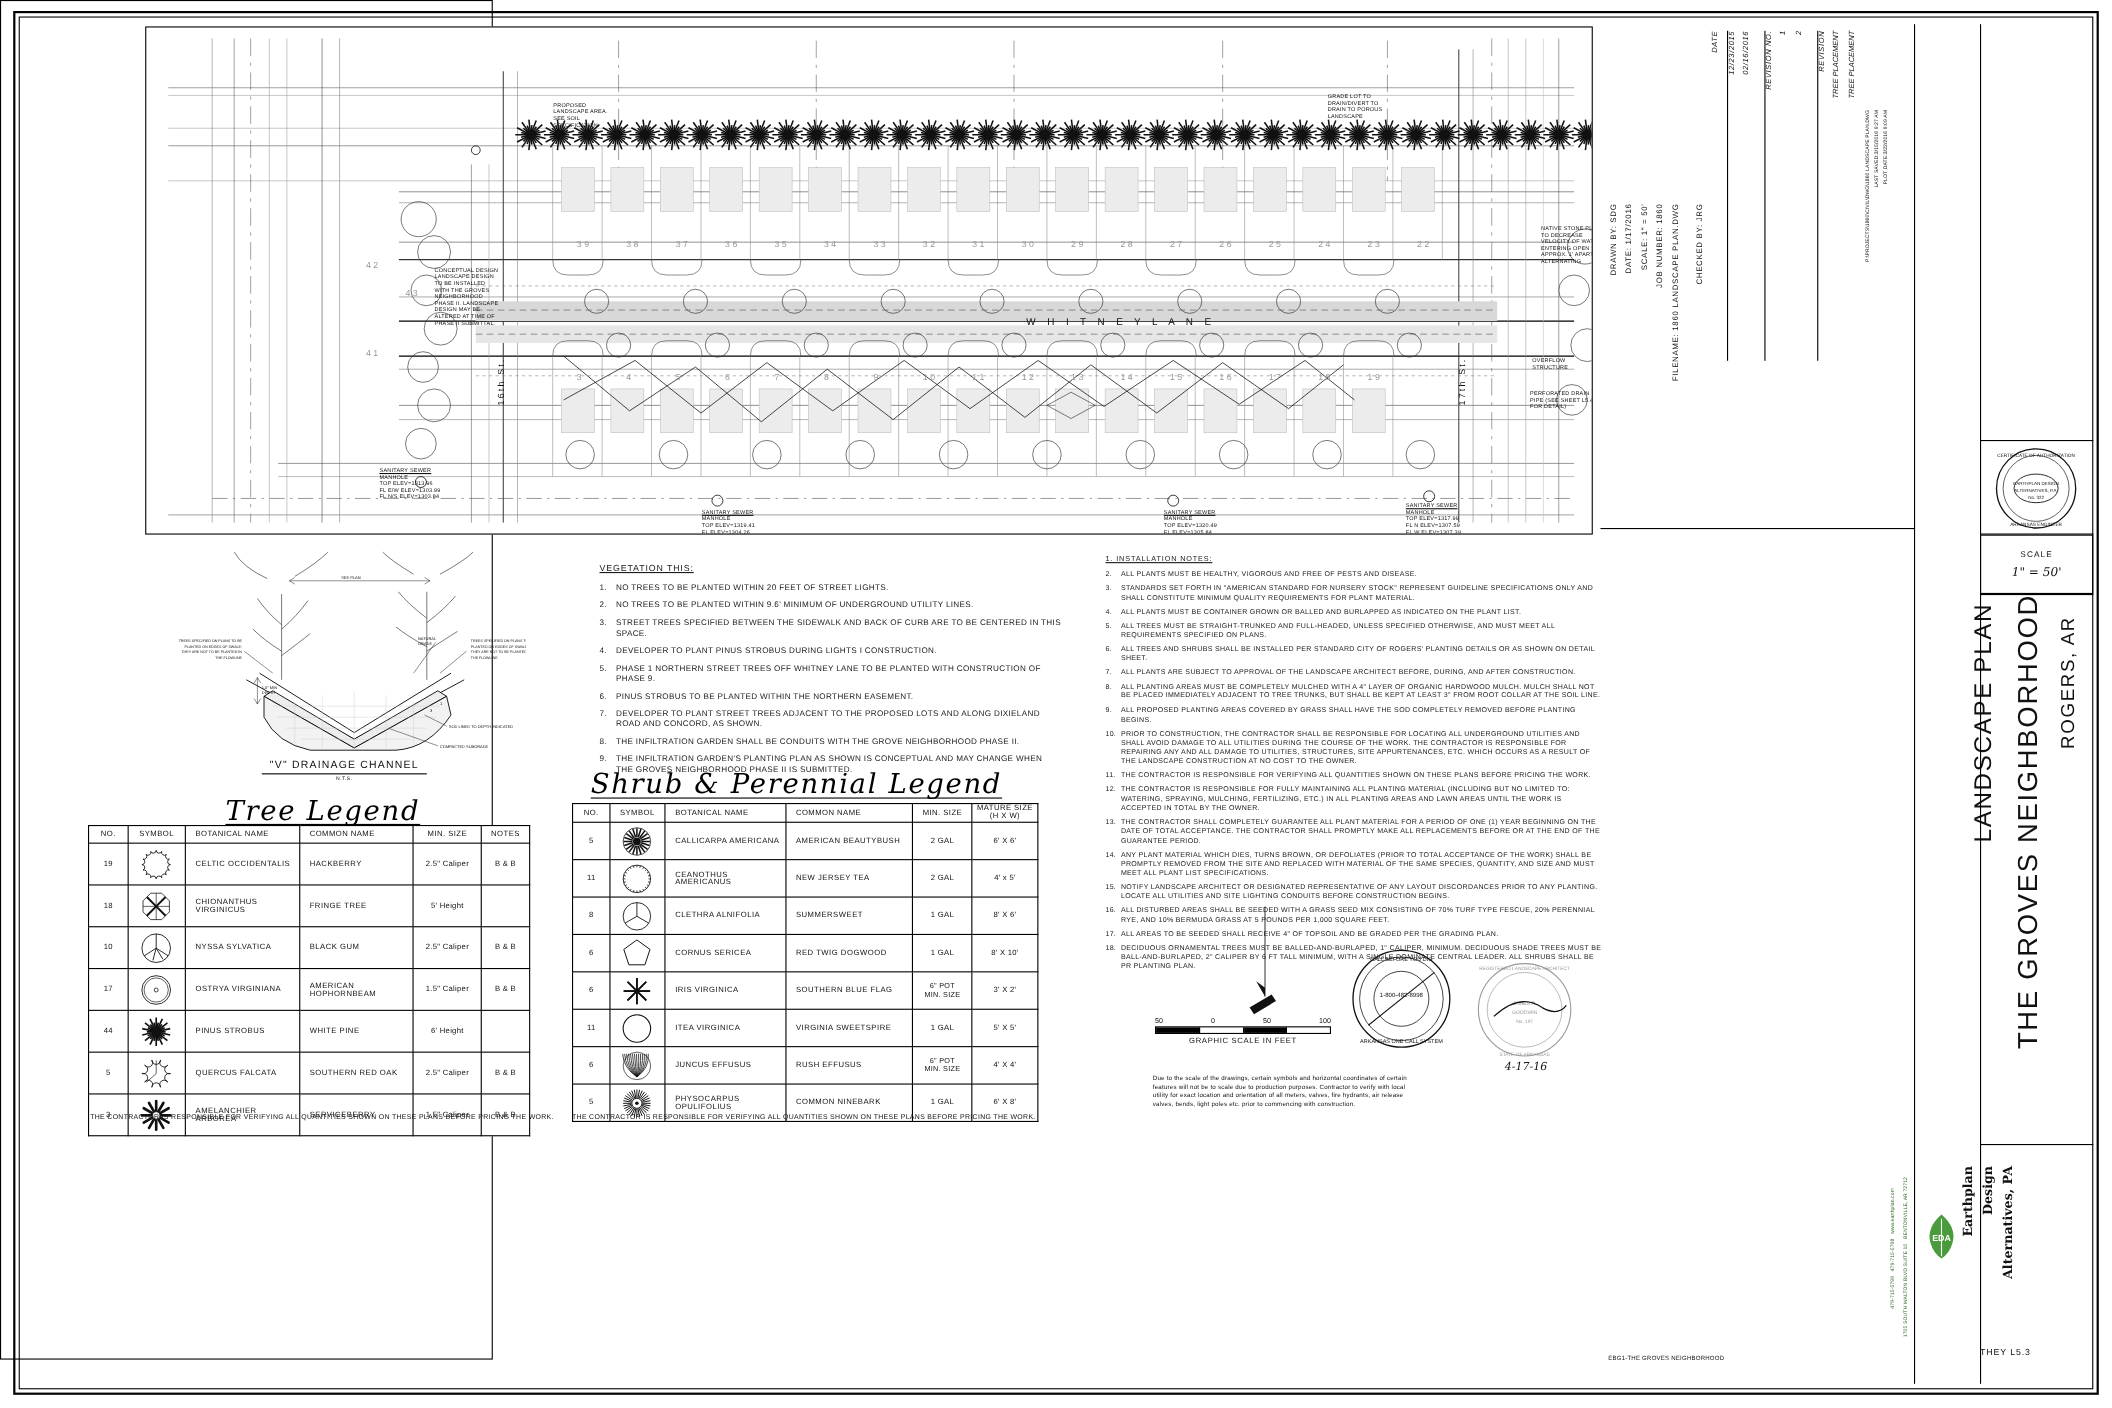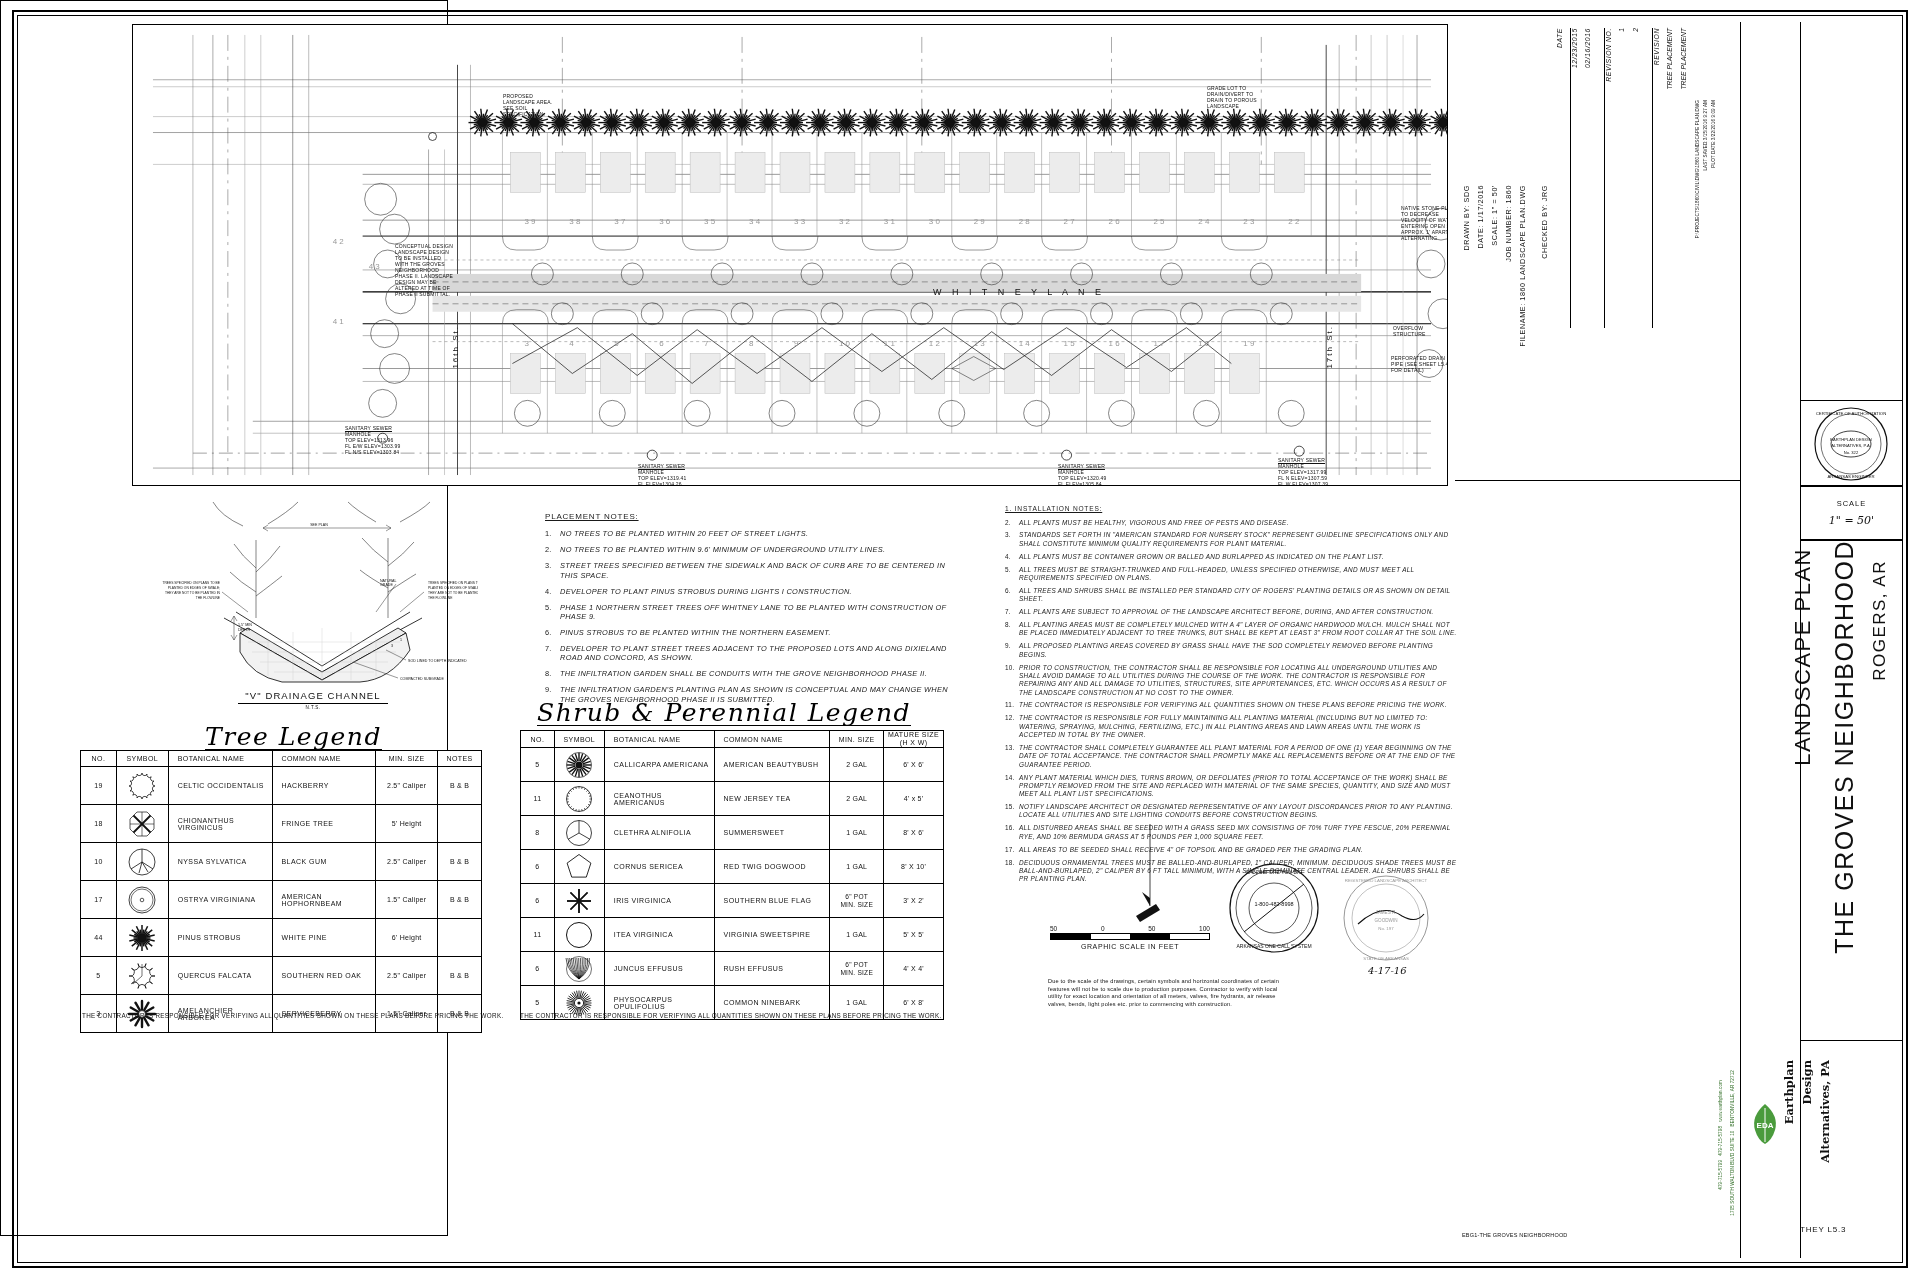--- a/index.html
+++ b/index.html
@@ -10,21 +10,21 @@
 
   
   .plan-frame{position:absolute;left:132px;top:24px;width:1316px;height:462px;border:1px solid #000;box-sizing:border-box;overflow:hidden;background:#fff;}
   .plan-canvas{position:absolute;left:0;top:0;width:100%;height:100%;}
 
   
   .notes-block{position:absolute;font-size:7.4px;line-height:1.28;letter-spacing:.25px;color:#1a1a1a;}
   .notes-title{font-size:8px;text-decoration:underline;letter-spacing:.8px;margin-bottom:7px;font-weight:400;}
   .note-row{display:flex;margin-bottom:6.5px;}
   .note-num{width:15px;flex:0 0 15px;}
-  .note-txt{flex:1;letter-spacing:.3px;font-style:italic;}
+  .note-txt{flex:1;letter-spacing:.3px;}
   #veg-notes{left:545px;top:512px;width:420px;}
   #inst-notes{left:1005px;top:505px;width:452px;font-size:6.4px;line-height:1.3;}
   #inst-notes .note-row{margin-bottom:4.6px;}
   #inst-notes .note-num{width:14px;flex:0 0 14px;}
   #inst-notes .notes-title{font-size:6.6px;margin-bottom:5px;}
 
   
   .detail-wrap{position:absolute;left:148px;top:500px;width:330px;height:215px;}
   .detail-caption{position:absolute;left:148px;top:690px;width:330px;text-align:center;}
   .dc-title{font-size:9.5px;letter-spacing:1.1px;}
@@ -1574,21 +1574,21 @@
       </g>
     </svg>
   </div>
   <div class="detail-caption">
     <div class="dc-title">"V" DRAINAGE CHANNEL</div>
     <div class="dc-rule"></div>
     <div class="dc-sub">N.T.S.</div>
   </div>
 
   <div class="notes-block" id="veg-notes">
-    <div class="notes-title">PLACEMENT NOTES:</div>
+    <div class="notes-title">VEGETATION THIS:</div>
     <div class="note-row">
         <div class="note-num">1.</div>
         <div class="note-txt">NO TREES TO BE PLANTED WITHIN 20 FEET OF STREET LIGHTS.</div>
       </div>
     <div class="note-row">
         <div class="note-num">2.</div>
         <div class="note-txt">NO TREES TO BE PLANTED WITHIN 9.6' MINIMUM OF UNDERGROUND UTILITY LINES.</div>
       </div>
     <div class="note-row">
         <div class="note-num">3.</div>

